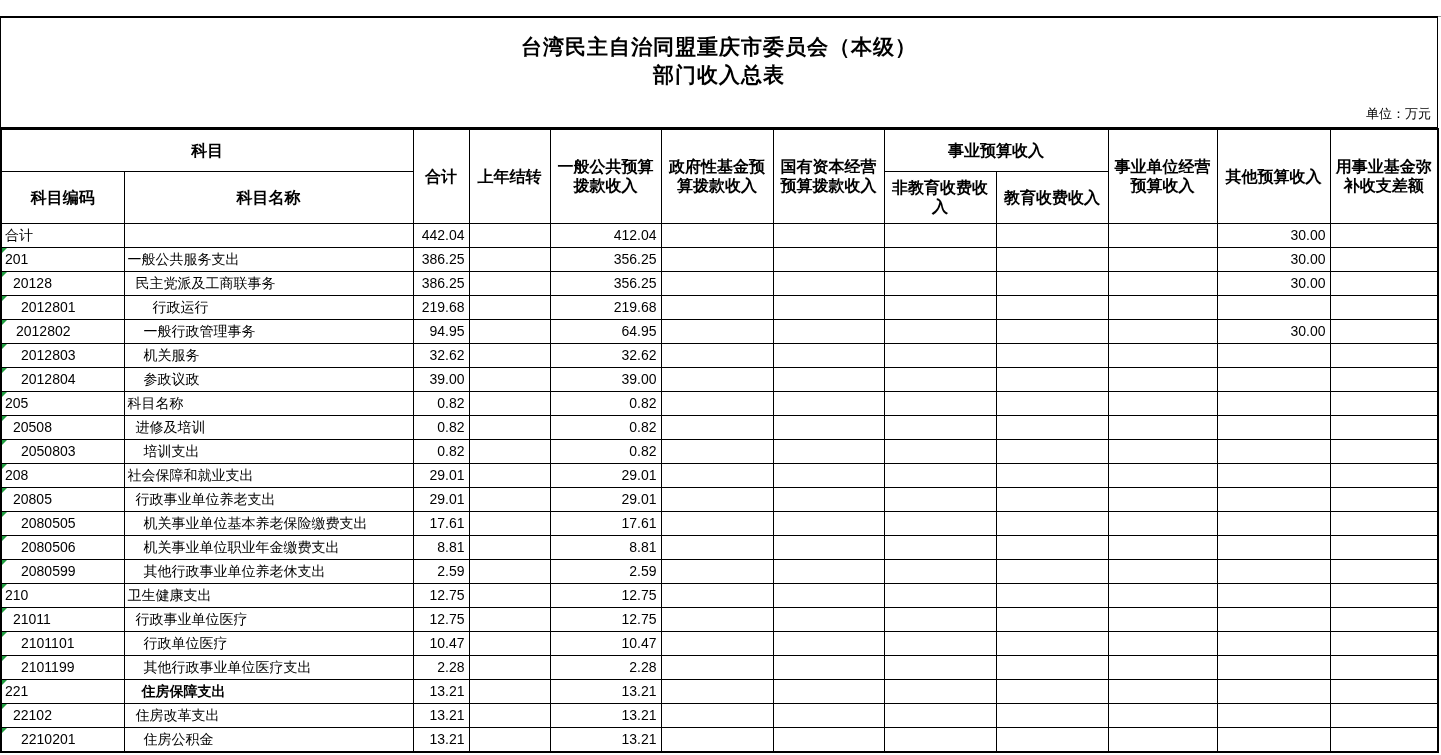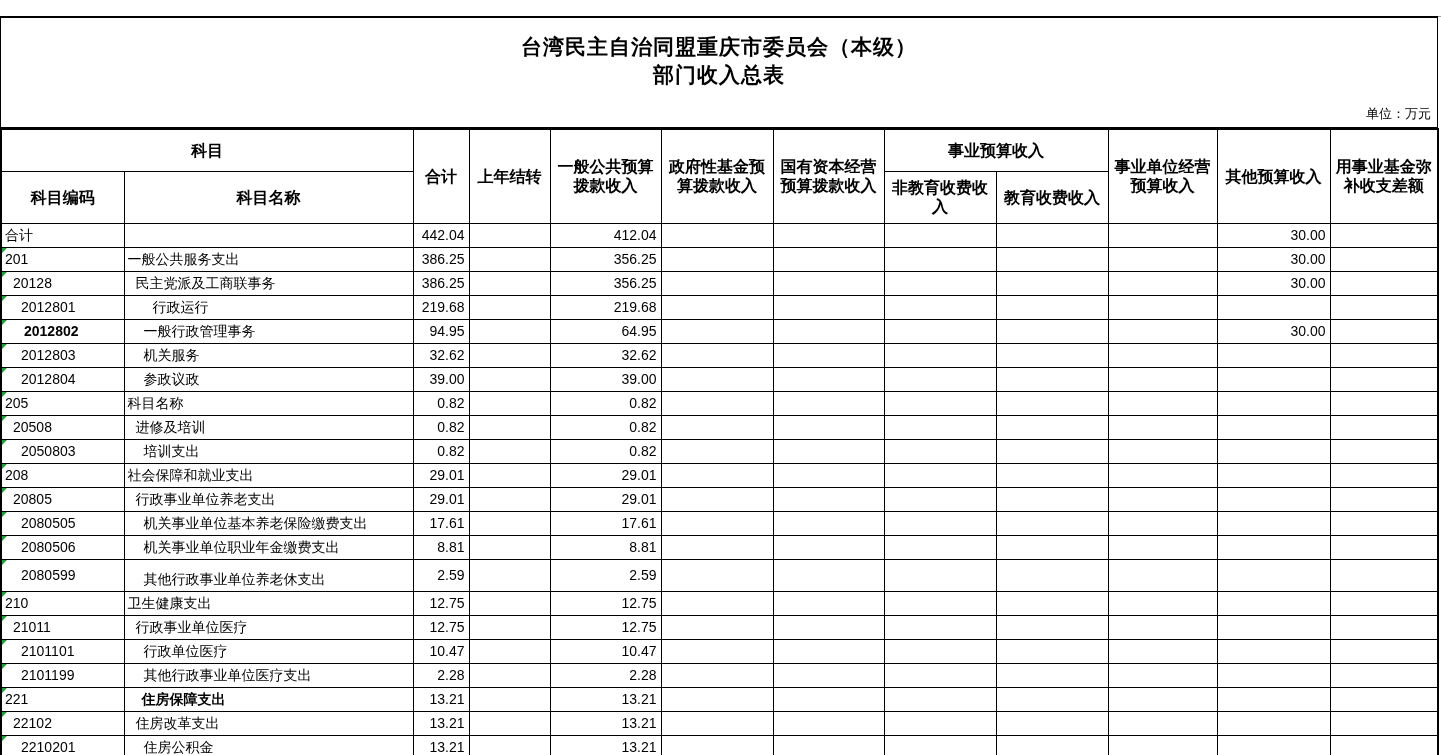--- a/index.html
+++ b/index.html
@@ -172,21 +172,21 @@
       <td class="t-num"><span class="cell-text"></span></td>
       <td class="t-num"><span class="cell-text"></span></td>
       <td class="t-num"><span class="cell-text"></span></td>
       <td class="t-num"><span class="cell-text"></span></td>
       <td class="t-num"><span class="cell-text"></span></td>
       <td class="t-num"><span class="cell-text"></span></td>
     </tr>
         <tr>
       <td class="t-left code-cell">
         <span class="tri" style="border-top-color: rgb(31, 157, 63);"></span>
-        <span class="cell-text" style="padding-left: 22px; font-weight: bold;">2012802</span>
+        <span class="cell-text" style="padding-left: 14px;">2012802</span>
       </td>
       <td class="t-left name-cell">
         <span class="cell-text" style="padding-left: 19px;">一般行政管理事务</span>
       </td>
       <td class="t-num"><span class="cell-text">94.95</span></td>
       <td class="t-num"><span class="cell-text"></span></td>
       <td class="t-num"><span class="cell-text">64.95</span></td>
       <td class="t-num"><span class="cell-text"></span></td>
       <td class="t-num"><span class="cell-text"></span></td>
       <td class="t-num"><span class="cell-text"></span></td>
@@ -365,21 +365,21 @@
       <td class="t-num"><span class="cell-text"></span></td>
       <td class="t-num"><span class="cell-text"></span></td>
       <td class="t-num"><span class="cell-text"></span></td>
     </tr>
         <tr>
       <td class="t-left code-cell">
         <span class="tri" style="border-top-color: rgb(31, 157, 63);"></span>
         <span class="cell-text" style="padding-left: 19px;">2080599</span>
       </td>
       <td class="t-left name-cell">
-        <span class="cell-text" style="padding-left: 19px; margin-top: 8px;">其他行政事业单位养老休支出</span>
+        <span class="cell-text" style="padding-left: 19px;">其他行政事业单位养老休支出</span>
       </td>
       <td class="t-num"><span class="cell-text">2.59</span></td>
       <td class="t-num"><span class="cell-text"></span></td>
       <td class="t-num"><span class="cell-text">2.59</span></td>
       <td class="t-num"><span class="cell-text"></span></td>
       <td class="t-num"><span class="cell-text"></span></td>
       <td class="t-num"><span class="cell-text"></span></td>
       <td class="t-num"><span class="cell-text"></span></td>
       <td class="t-num"><span class="cell-text"></span></td>
       <td class="t-num"><span class="cell-text"></span></td>

